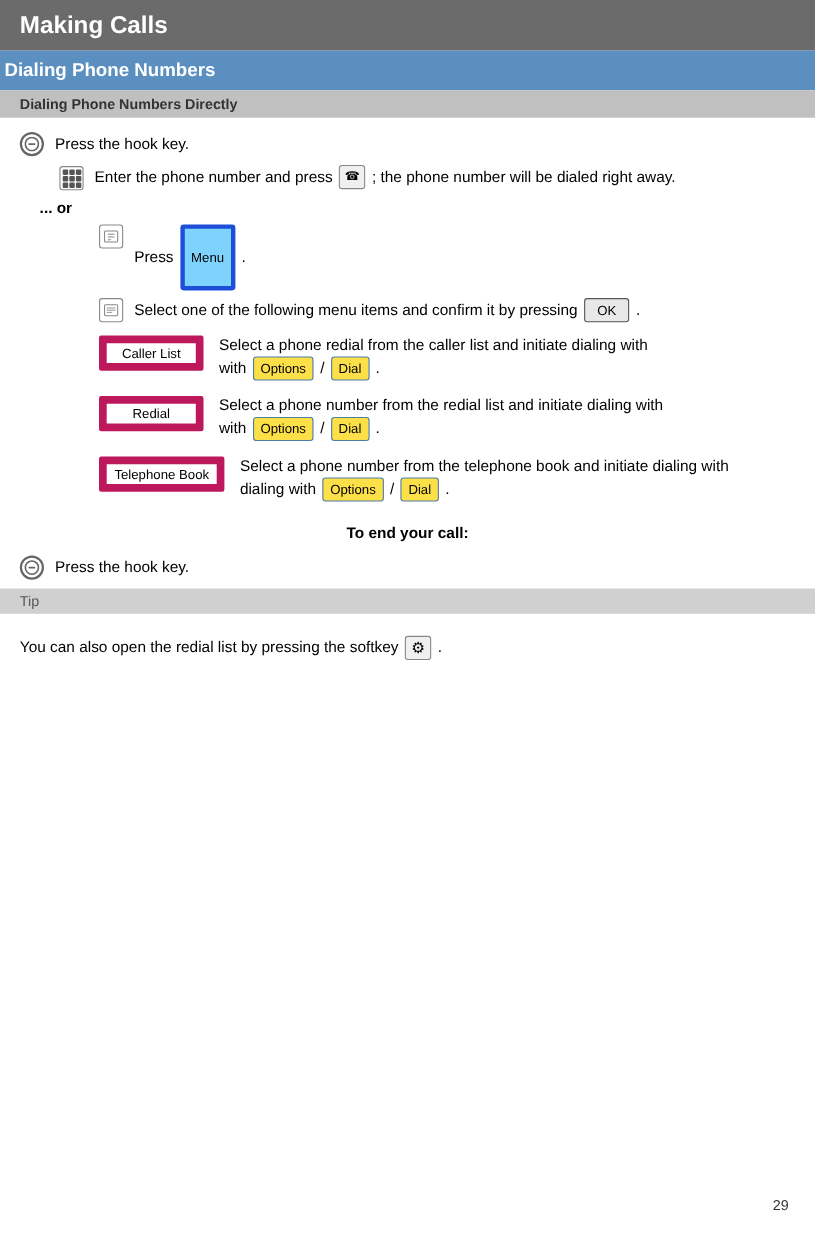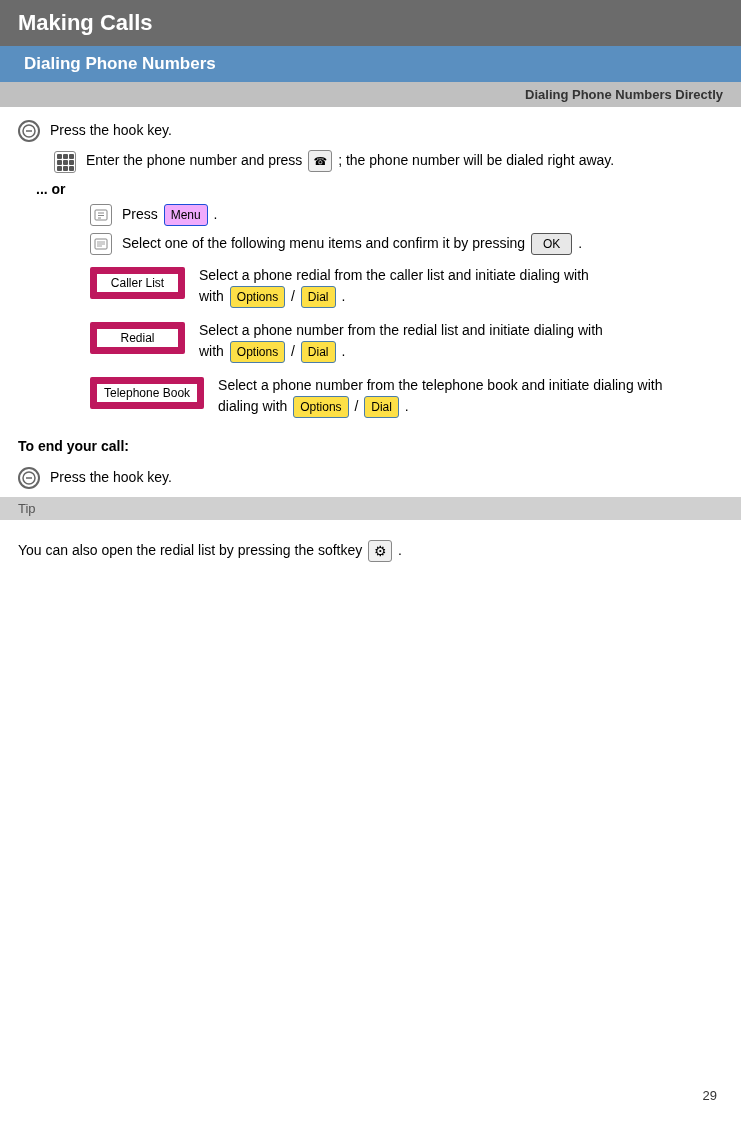--- a/index.html
+++ b/index.html
@@ -29,35 +29,34 @@
       padding: 10px 18px;
       font-size: 22px;
       font-weight: bold;
       margin-bottom: 0;
     }
 
     
     .section-header {
       background: #5a8fc0;
       color: #fff;
-      padding: 8px 24px;
+      padding: 8px 4px;
       font-size: 17px;
       font-weight: bold;
       margin-bottom: 0;
     }
 
     
     .subsection-header {
       background: #c0c0c0;
       color: #333;
       padding: 5px 18px;
       font-size: 13px;
       font-weight: bold;
       margin-bottom: 0;
-      text-align: right;
     }
 
     
     .tip-header {
       background: #d0d0d0;
       color: #555;
       padding: 4px 18px;
       font-size: 13px;
       font-weight: normal;
       margin-top: 8px;
@@ -159,25 +158,25 @@
       border: 1px solid #888;
       border-radius: 3px;
       margin-right: 10px;
       flex-shrink: 0;
       font-size: 9px;
     }
 
     
     .btn-label {
       display: inline-block;
-      border: 1px solid #1d4ed8;
-      border-radius: 3px;
-      padding: 1px 6px;
+      border: 4px solid #1d4ed8;
+      border-radius: 3px;
+      padding: 17px 6px;
       font-size: 12px;
-      background: #f0abfc;
+      background: #7dd3fc;
       color: #000;
       margin: 0 2px;
     }
 
     .btn-label-blue {
       display: inline-block;
       border: 1px solid #4a7daa;
       border-radius: 3px;
       padding: 1px 6px;
       font-size: 12px;
@@ -233,20 +232,21 @@
     .to-end-section {
       margin-top: 20px;
       margin-bottom: 8px;
     }
 
     .to-end-label {
       font-size: 14px;
       font-weight: bold;
       margin-bottom: 6px;
       margin-left: 0;
+      text-align: center;
     }
 
     
     .tip-content {
       padding: 20px 18px 12px 18px;
       font-size: 14px;
       line-height: 1.5;
     }
 
     

